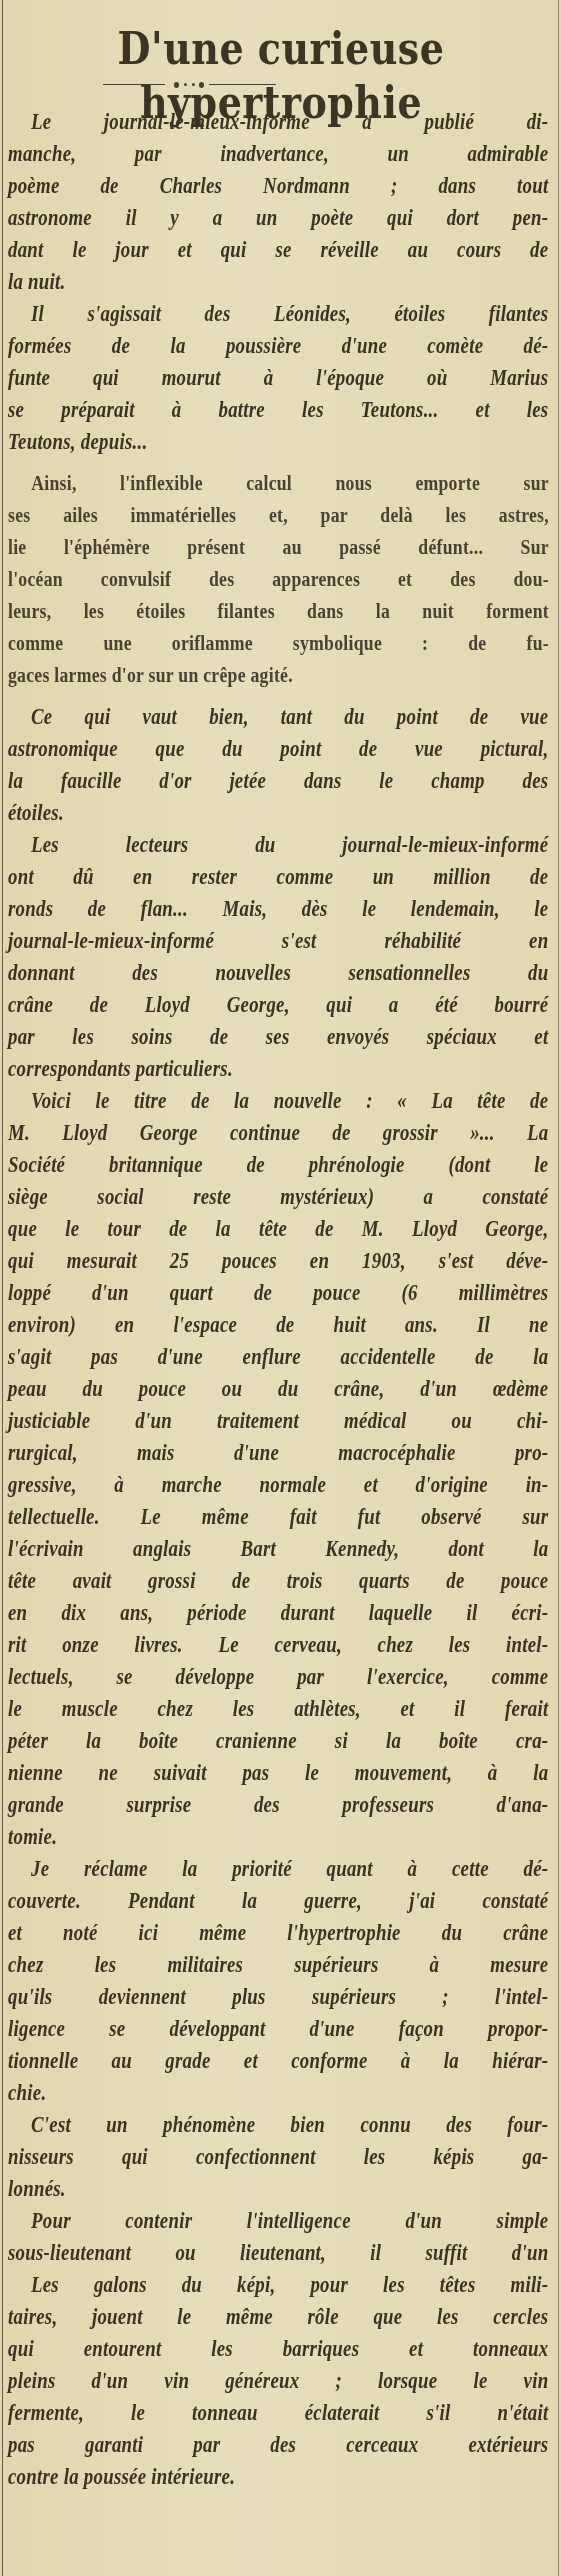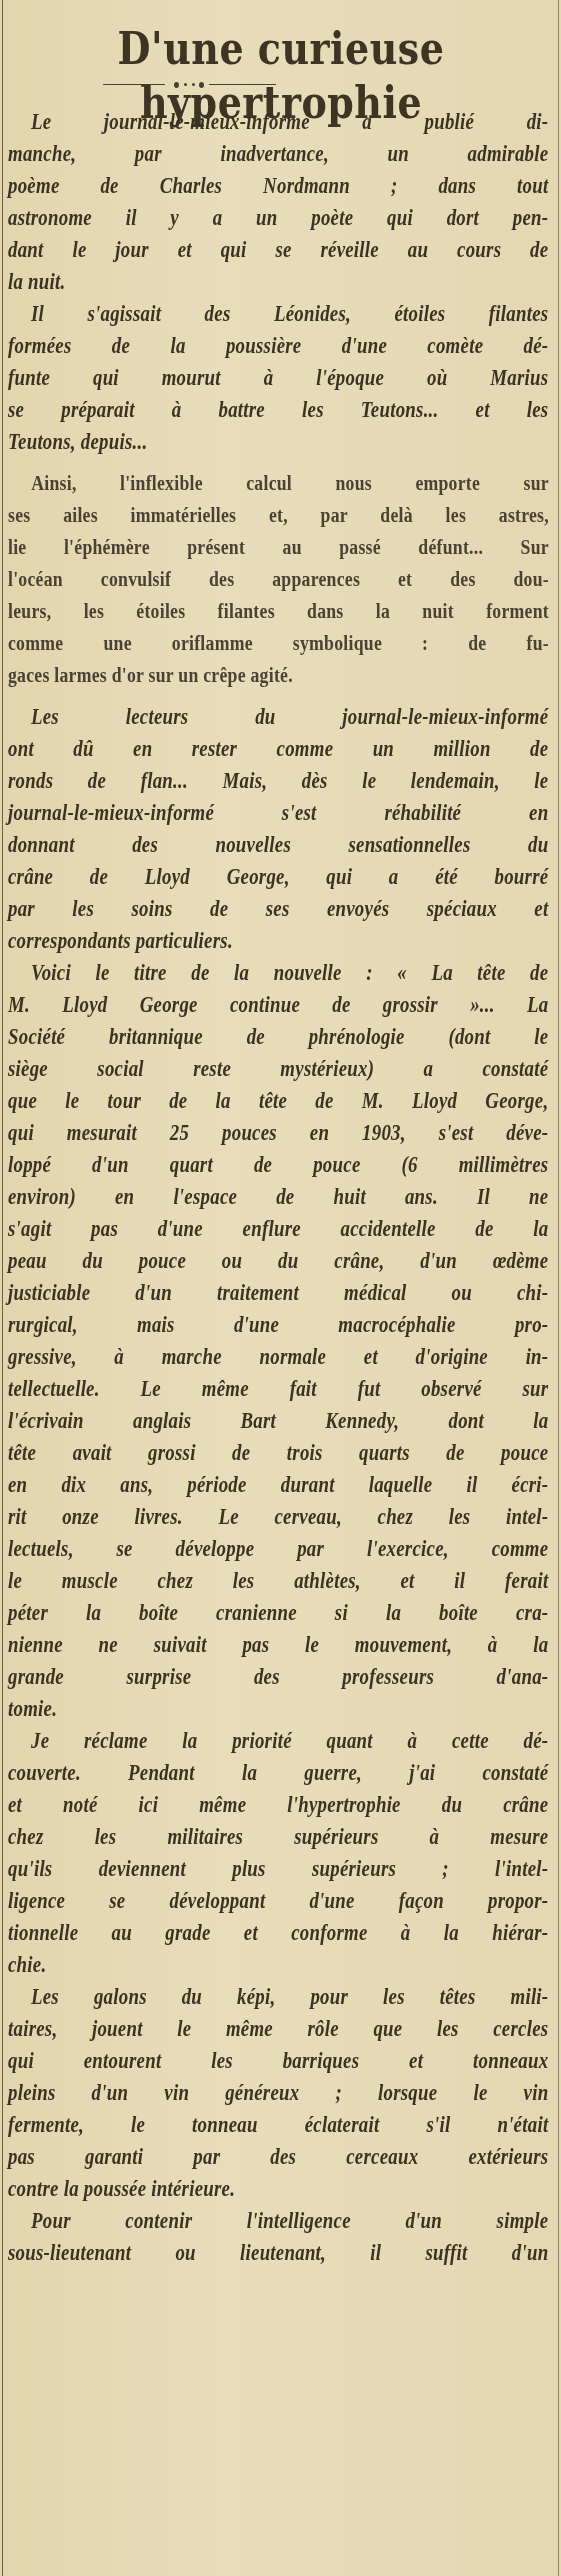--- a/index.html
+++ b/index.html
@@ -73,20 +73,26 @@
       <span class="line quote indent">Ainsi, l'inflexible calcul nous emporte sur</span>
       <span class="line quote">ses ailes immatérielles et, par delà les astres,</span>
       <span class="line quote">lie l'éphémère présent au passé défunt... Sur</span>
       <span class="line quote">l'océan convulsif des apparences et des dou-</span>
       <span class="line quote">leurs, les étoiles filantes dans la nuit forment</span>
       <span class="line quote">comme une oriflamme symbolique : de fu-</span>
       <span class="line quote last">gaces larmes d'or sur un crêpe agité.</span>
     </div>
     <span class="gap"></span>
     <div>
+      <span class="line indent">Ce qui vaut bien, tant du point de vue</span>
+      <span class="line">astronomique que du point de vue pictural,</span>
+      <span class="line">la faucille d'or jetée dans le champ des</span>
+      <span class="line last">étoiles.</span>
+    </div>
+    <div>
       <span class="line indent">Les lecteurs du journal-le-mieux-informé</span>
       <span class="line">ont dû en rester comme un million de</span>
       <span class="line">ronds de flan... Mais, dès le lendemain, le</span>
       <span class="line">journal-le-mieux-informé s'est réhabilité en</span>
       <span class="line">donnant des nouvelles sensationnelles du</span>
       <span class="line">crâne de Lloyd George, qui a été bourré</span>
       <span class="line">par les soins de ses envoyés spéciaux et</span>
       <span class="line last">correspondants particuliers.</span>
     </div>
     <div>
@@ -119,26 +125,31 @@
       <span class="line indent">Je réclame la priorité quant à cette dé-</span>
       <span class="line">couverte. Pendant la guerre, j'ai constaté</span>
       <span class="line">et noté ici même l'hypertrophie du crâne</span>
       <span class="line">chez les militaires supérieurs à mesure</span>
       <span class="line">qu'ils deviennent plus supérieurs ; l'intel-</span>
       <span class="line">ligence se développant d'une façon propor-</span>
       <span class="line">tionnelle au grade et conforme à la hiérar-</span>
       <span class="line last">chie.</span>
     </div>
     <div>
+      <span class="line indent">C'est un phénomène bien connu des four-</span>
+      <span class="line">nisseurs qui confectionnent les képis ga-</span>
+      <span class="line last">lonnés.</span>
+    </div>
+    <div>
+      <span class="line indent">Pour contenir l'intelligence d'un simple</span>
+      <span class="line">sous-lieutenant ou lieutenant, il suffit d'un</span>
+    </div>
+    <div>
       <span class="line indent">Les galons du képi, pour les têtes mili-</span>
       <span class="line">taires, jouent le même rôle que les cercles</span>
       <span class="line">qui entourent les barriques et tonneaux</span>
       <span class="line">pleins d'un vin généreux ; lorsque le vin</span>
       <span class="line">fermente, le tonneau éclaterait s'il n'était</span>
       <span class="line">pas garanti par des cerceaux extérieurs</span>
       <span class="line last">contre la poussée intérieure.</span>
     </div>
-    <div>
-      <span class="line indent">Pour contenir l'intelligence d'un simple</span>
-      <span class="line">sous-lieutenant ou lieutenant, il suffit d'un</span>
-    </div>
   </div>
 
 
 </body></html>

